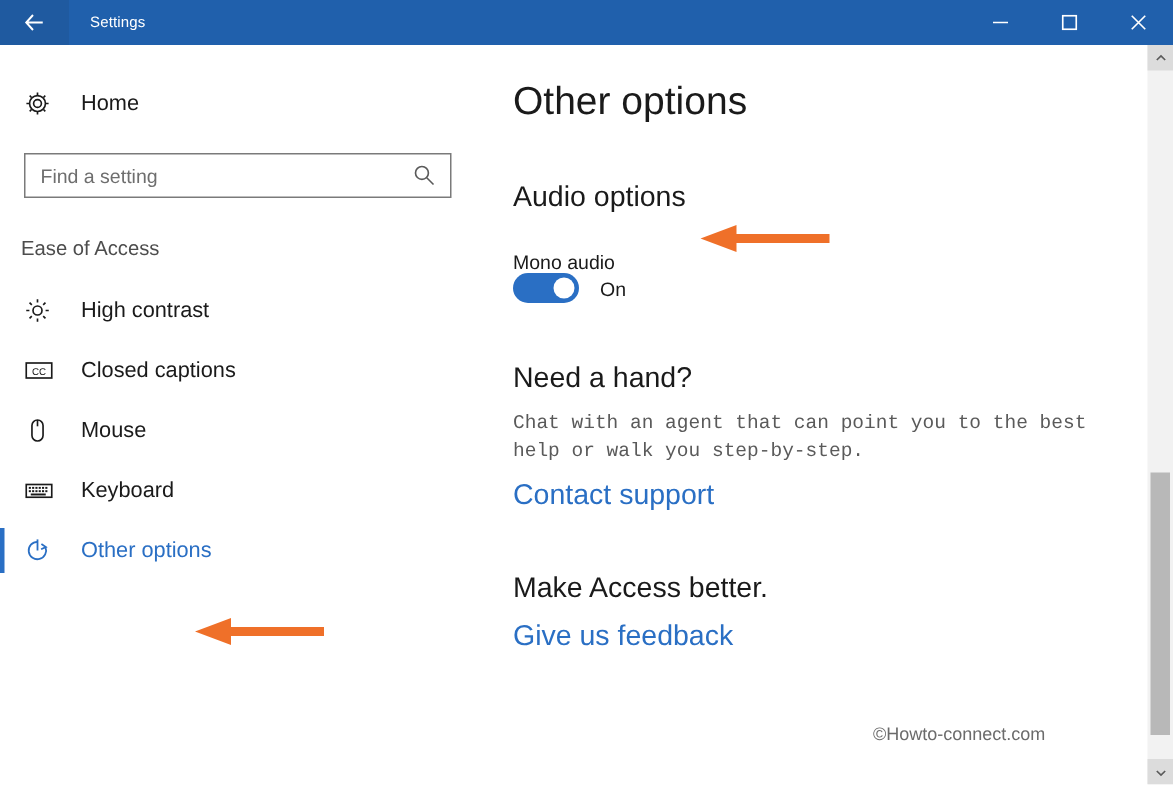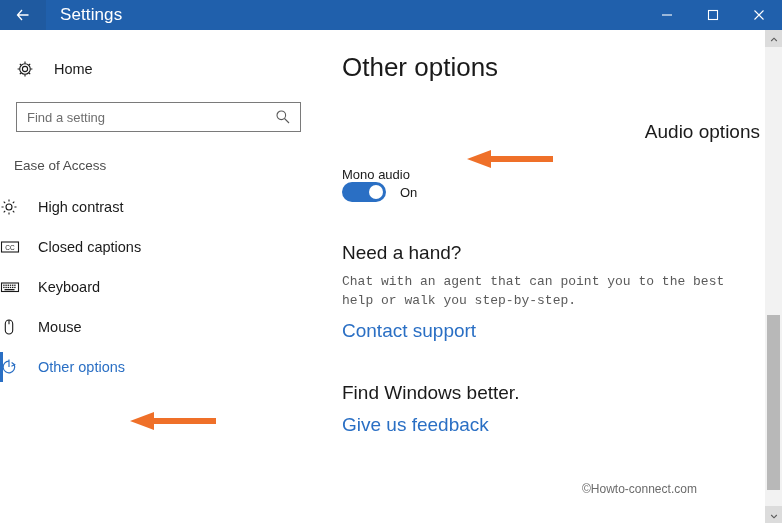--- a/index.html
+++ b/index.html
@@ -23,21 +23,21 @@
     display: flex; align-items: center;
   }
   .back-btn {
     width: 46px; height: 30px;
     background: #1f5aa0;
     display: flex; align-items: center; justify-content: center;
   }
   .back-btn svg { display: block; }
   .title-text {
     color: #ffffff;
-    font-size: 17px;
+    font-size: 10px;
     margin-left: 14px;
     letter-spacing: .1px;
   }
   .win-controls {
     position: absolute; right: 0; top: 0;
     height: 30px; display: flex;
   }
   .win-btn {
     width: 46px; height: 30px;
     display: flex; align-items: center; justify-content: center;
@@ -85,21 +85,21 @@
     margin: 26px 0 0 14px;
     font-size: 13.5px;
     color: #4d4d4d;
   }
 
   .nav-list { margin-top: 14px; }
   .nav-item {
     position: relative;
     display: flex; align-items: center;
     height: 40px;
-    padding-left: 0;
+    padding-left: 16px;
   }
   .nav-item .ic {
     width: 28px; display: flex; align-items: center; justify-content: flex-start;
   }
   .nav-item .lbl {
     font-size: 14.5px; color: #1a1a1a; margin-left: 10px;
   }
   .nav-item.selected .lbl { color: #2a6fc4; }
   .nav-item.selected::before {
     content: ""; position: absolute; left: 0; top: 5px;
@@ -118,21 +118,20 @@
   }
   .page-title {
     font-size: 26px; font-weight: normal;
     color: #1a1a1a;
     margin-top: 22px;
   }
   .group-title {
     font-size: 19px; font-weight: normal;
     color: #1a1a1a;
     margin-top: 38px;
-    text-align: right;
   }
   .field-label {
     font-size: 13px; color: #1a1a1a;
     margin-top: 24px;
   }
   .toggle-row {
     display: flex; align-items: center;
     margin-top: 0;
   }
   .toggle {
@@ -280,20 +279,32 @@
       </div>
 
       <div class="nav-item">
         <span class="ic">
           <svg width="20" height="16" viewBox="0 0 20 16">
             <rect x="1.5" y="3" width="17" height="10" stroke="#1a1a1a" stroke-width="1.1" fill="none"></rect>
             <text x="10" y="11" font-family="Liberation Sans, sans-serif" font-size="6.5" fill="#1a1a1a" text-anchor="middle">CC</text>
           </svg>
         </span>
         <span class="lbl">Closed captions</span>
+      </div>
+
+      <div class="nav-item">
+        <span class="ic">
+          <svg width="18" height="18" viewBox="0 0 18 18">
+            <g stroke="#1a1a1a" stroke-width="1.1" fill="none">
+              <rect x="5.3" y="2" width="7.4" height="14" rx="3.7"></rect>
+              <path d="M9 2 L9 6.2"></path>
+            </g>
+          </svg>
+        </span>
+        <span class="lbl">Mouse</span>
       </div>
 
       <div class="nav-item">
         <span class="ic">
           <svg width="20" height="16" viewBox="0 0 20 16">
             <rect x="1.5" y="4" width="17" height="8.5" stroke="#1a1a1a" stroke-width="1.1" fill="none"></rect>
             <g fill="#1a1a1a">
               <rect x="3.2" y="5.6" width="1.4" height="1.3"></rect>
               <rect x="5.4" y="5.6" width="1.4" height="1.3"></rect>
               <rect x="7.6" y="5.6" width="1.4" height="1.3"></rect>
@@ -306,32 +317,20 @@
               <rect x="9.8" y="7.8" width="1.4" height="1.3"></rect>
               <rect x="12" y="7.8" width="1.4" height="1.3"></rect>
               <rect x="14.2" y="7.8" width="1.4" height="1.3"></rect>
               <rect x="4.5" y="10" width="10" height="1.3"></rect>
             </g>
           </svg>
         </span>
         <span class="lbl">Keyboard</span>
       </div>
 
-      <div class="nav-item">
-        <span class="ic">
-          <svg width="18" height="18" viewBox="0 0 18 18">
-            <g stroke="#1a1a1a" stroke-width="1.1" fill="none">
-              <rect x="5.3" y="2" width="7.4" height="14" rx="3.7"></rect>
-              <path d="M9 2 L9 6.2"></path>
-            </g>
-          </svg>
-        </span>
-        <span class="lbl">Mouse</span>
-      </div>
-
       <div class="nav-item selected">
         <span class="ic">
           <svg width="18" height="18" viewBox="0 0 18 18">
             <g stroke="#2a6fc4" stroke-width="1.2" fill="none">
               <path d="M9 3.2 A5.8 5.8 0 1 0 14.3 6.8"></path>
               <path d="M9 1.6 L9 9"></path>
               <path d="M11.6 4.6 L14.6 6.7 L11.4 8.2"></path>
             </g>
           </svg>
         </span>
@@ -360,21 +359,21 @@
       <div class="toggle">
         <div class="knob"></div>
       </div>
       <div class="toggle-state">On</div>
     </div>
 
     <div class="block-title">Need a hand?</div>
     <div class="block-desc">Chat with an agent that can point you to the best help or walk you step-by-step.</div>
     <a class="link">Contact support</a>
 
-    <div class="block-title">Find Windows better.</div>
+    <div class="block-title">Make Access better.</div>
     <a class="link">Give us feedback</a>
 
     <div class="watermark">©Howto-connect.com</div>
 
     
     <div class="arrow" style="left:135px; top:116px;">
       <svg width="90" height="26" viewBox="0 0 90 26">
         <path d="M2 13 L26 4 L26 10 L88 10 L88 16 L26 16 L26 22 Z" fill="#ef7029"></path>
       </svg>
     </div>

